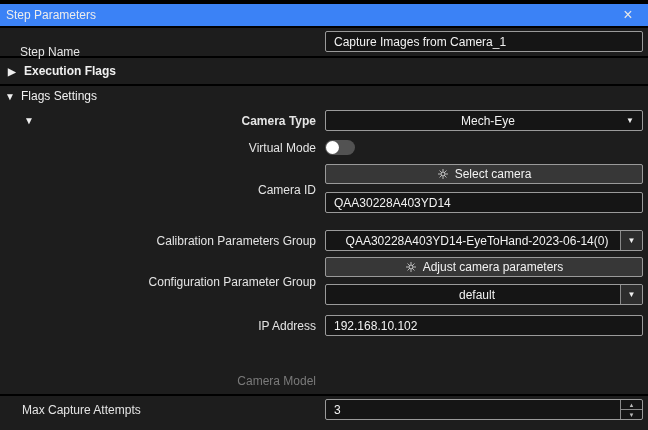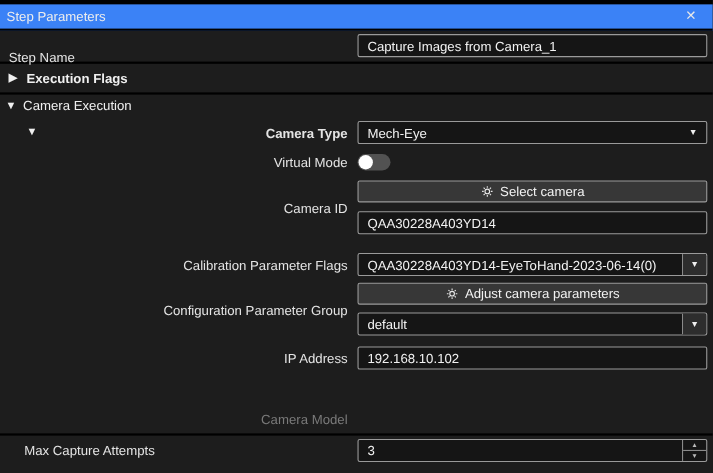--- a/index.html
+++ b/index.html
@@ -53,21 +53,21 @@
   input.tfield {
     font-family:"Liberation Sans", sans-serif;
     font-size:12px; padding:0 8px; outline:none;
   }
   input.tfield:disabled {
     background:#2b2b2b; border-color:#5c5c5c; color:#6d6d6d;
   }
   .disabled-label { color:#7a7a7a !important; }
 
   
-  .combo { display:flex; align-items:center; position:relative; cursor:default; }
+  .combo { display:flex; align-items:center; position:relative; cursor:default;text-align:center; }
   .combo .combo-text { padding-left:8px; flex:1; white-space:nowrap; overflow:hidden; }
   .combo .plain-arrow {
     position:absolute; right:8px; font-size:8px; color:#efefef;
   }
   .combo .arrow-box {
     width:22px; align-self:stretch; display:flex; align-items:center; justify-content:center;
     border-left:1px solid #8a8a8a; background:#2d2d2d; color:#efefef; font-size:8px;
     border-radius:0 2px 2px 0;
   }
 
@@ -103,21 +103,21 @@
     flex:1; display:flex; align-items:center; justify-content:center;
     color:#b9b9b9; font-size:6px; line-height:1; cursor:default;
   }
   .spin-btn.down { border-top:1px solid #8a8a8a; }
 
   
   .shift-up { position:relative; top:-13px; }
 
   
   .row-stepname { margin-top:3px; }
-  .row-stepname .label-col { justify-content:flex-start; padding-left:8px;margin-top:20px; }
+  .row-stepname .label-col { justify-content:flex-start; padding-left:20px;margin-top:20px; }
   .div-1 { margin-top:4px; }
   .div-2 { }
   .row-camtype { margin-top:4px; }
   .row-camtype .label-col { justify-content:space-between; padding-left:24px; font-weight:bold; }
   .row-camtype .inner-tri { font-size:10px; color:#efefef; font-weight:normal; }
   .row-virtual { margin-top:6px; }
   .row-selectcam { margin-top:6px; height:20px; }
   .row-camid { margin-top:8px; }
   .row-calib { margin-top:17px; }
   .row-adjust { margin-top:6px; height:20px; }
@@ -150,21 +150,21 @@
 
   <div class="section-row bold">
     <span class="tri">▶</span>
     <span>Execution Flags</span>
   </div>
 
   <div class="divider div-2"></div>
 
   <div class="section-row camera">
     <span class="tri">▼</span>
-    <span>Camera Execution</span>
+    <span>Flags Settings</span>
   </div>
 
   <div class="row row-camtype">
     <div class="label-col">
       <span class="inner-tri">▼</span>
       <span>Camera Type</span>
     </div>
     <div class="field-col">
       <div class="combo">
         <span class="combo-text">Mech-Eye</span>
@@ -198,21 +198,21 @@
   </div>
 
   <div class="row row-camid">
     <div class="label-col shift-up">Camera ID</div>
     <div class="field-col">
       <input class="tfield" type="text" value="QAA30228A403YD14" style="">
     </div>
   </div>
 
   <div class="row row-calib">
-    <div class="label-col">Calibration Parameter Flags</div>
+    <div class="label-col">Calibration Parameters Group</div>
     <div class="field-col">
       <div class="combo">
         <span class="combo-text">QAA30228A403YD14-EyeToHand-2023-06-14(0)</span>
         <span class="arrow-box">▼</span>
       </div>
     </div>
   </div>
 
   <div class="row row-adjust">
     <div class="label-col"></div>

